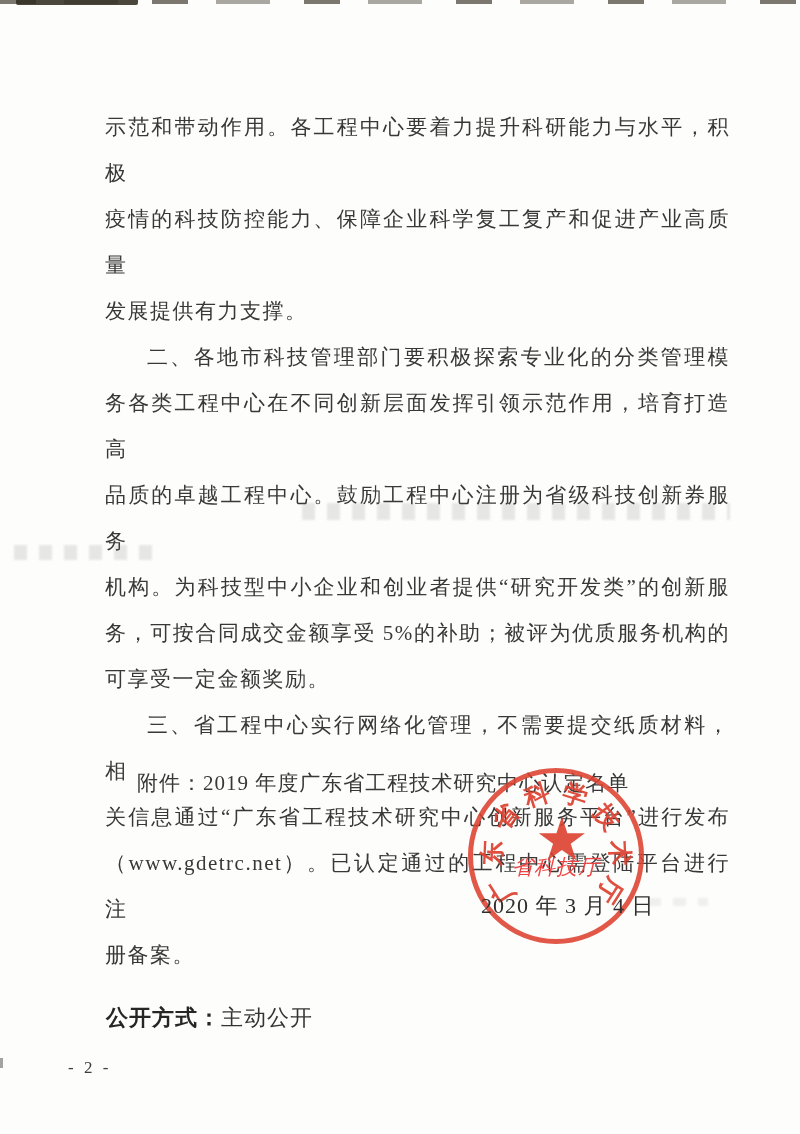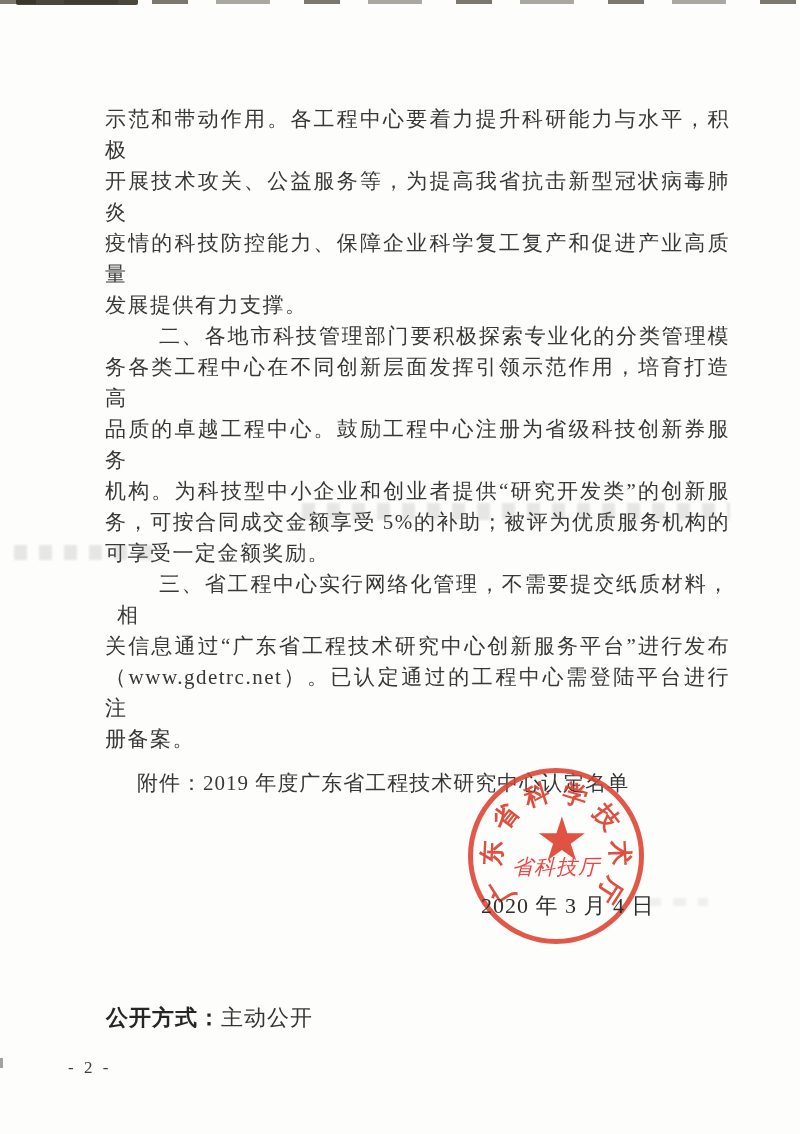--- a/index.html
+++ b/index.html
@@ -24,26 +24,26 @@
     position:absolute;left:0;top:1058px;width:3px;height:10px;
     background:rgba(90,90,90,.55);
   }
   
   .content{
     position:absolute;left:105px;top:104px;width:625px;
     color:#383838;
   }
   .para{margin:0;}
   .line{
-    font-size:21px;line-height:31px;letter-spacing:1.5px;
+    font-size:21px;line-height:46px;letter-spacing:1.5px;
     text-align:justify;text-align-last:justify;
     white-space:normal;
   }
   .para .line:last-child{text-align-last:left;}
-  .line.indent{text-indent:42px;margin-left:12px;}
+  .line.indent{text-indent:42px;}
   .attachment{
     position:absolute;left:105px;top:728px;width:640px;
     font-size:21px;line-height:39.5px;letter-spacing:1px;
     text-indent:32px;color:#383838;margin-top:36px;
   }
   
   .smudge{
     position:absolute;filter:blur(1.2px);opacity:.5;
     background:repeating-linear-gradient(90deg,
       rgba(125,125,122,.35) 0 13px, rgba(125,125,122,0) 13px 25px);
@@ -91,21 +91,20 @@
 </head>
 <body>
 
 <div class="scan-edge-top"></div>
 <div class="scan-edge-top-left"></div>
 <div class="scan-tick-left"></div>
 
 <div class="content">
   <div class="para">
       <div class="line">示范和带动作用。各工程中心要着力提升科研能力与水平，积极</div>
-      <div class="line">开展技术攻关、公益服务等，为提高我省抗击新型冠状病毒肺炎</div>
       <div class="line">疫情的科技防控能力、保障企业科学复工复产和促进产业高质量</div>
       <div class="line">发展提供有力支撑。</div>
     </div>
   <div class="para">
       <div class="line indent">二、各地市科技管理部门要积极探索专业化的分类管理模</div>
       <div class="line">务各类工程中心在不同创新层面发挥引领示范作用，培育打造高</div>
       <div class="line">品质的卓越工程中心。鼓励工程中心注册为省级科技创新券服务</div>
       <div class="line">机构。为科技型中小企业和创业者提供“研究开发类”的创新服</div>
       <div class="line">务，可按合同成交金额享受 5%的补助；被评为优质服务机构的</div>
       <div class="line">可享受一定金额奖励。</div>

